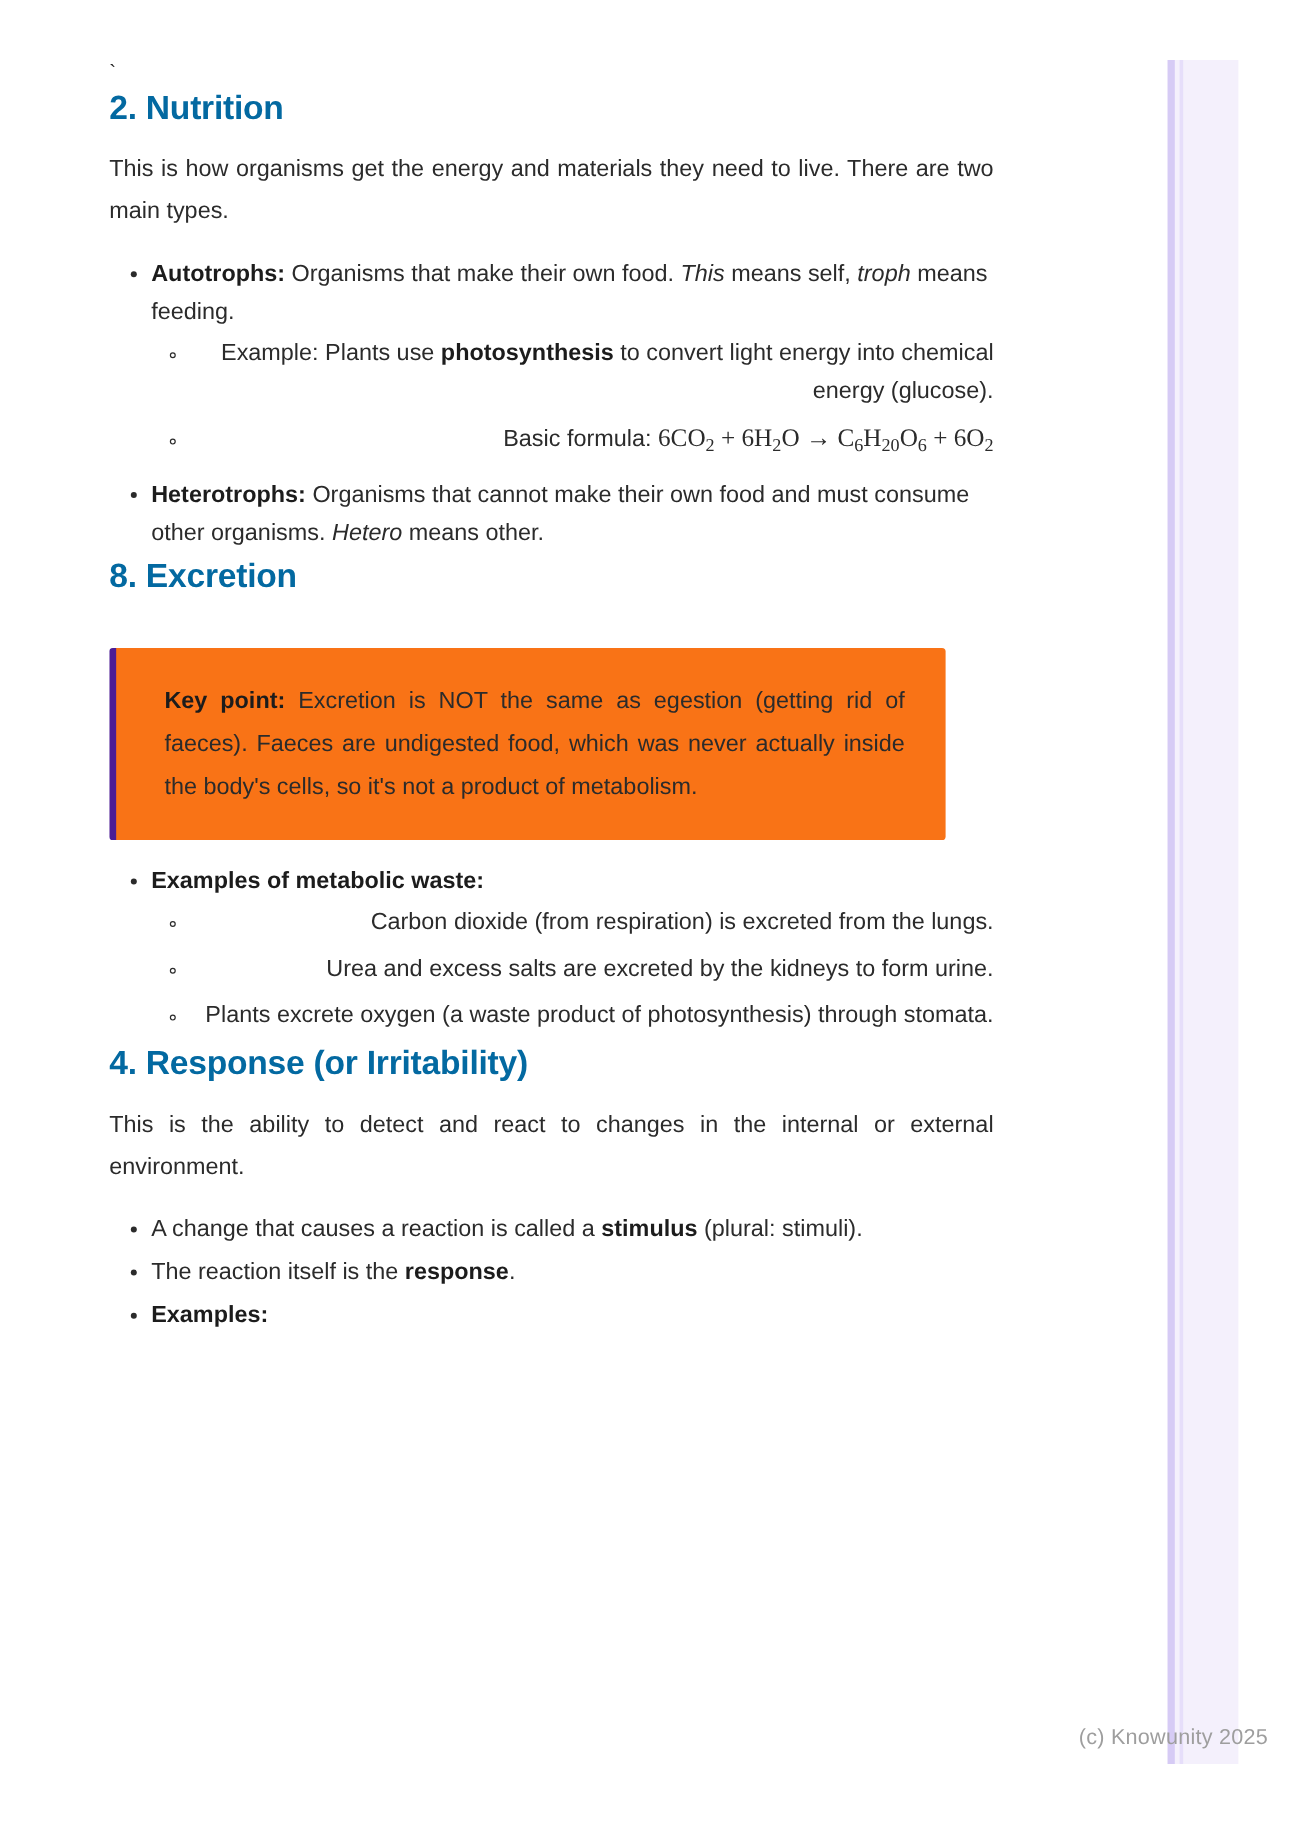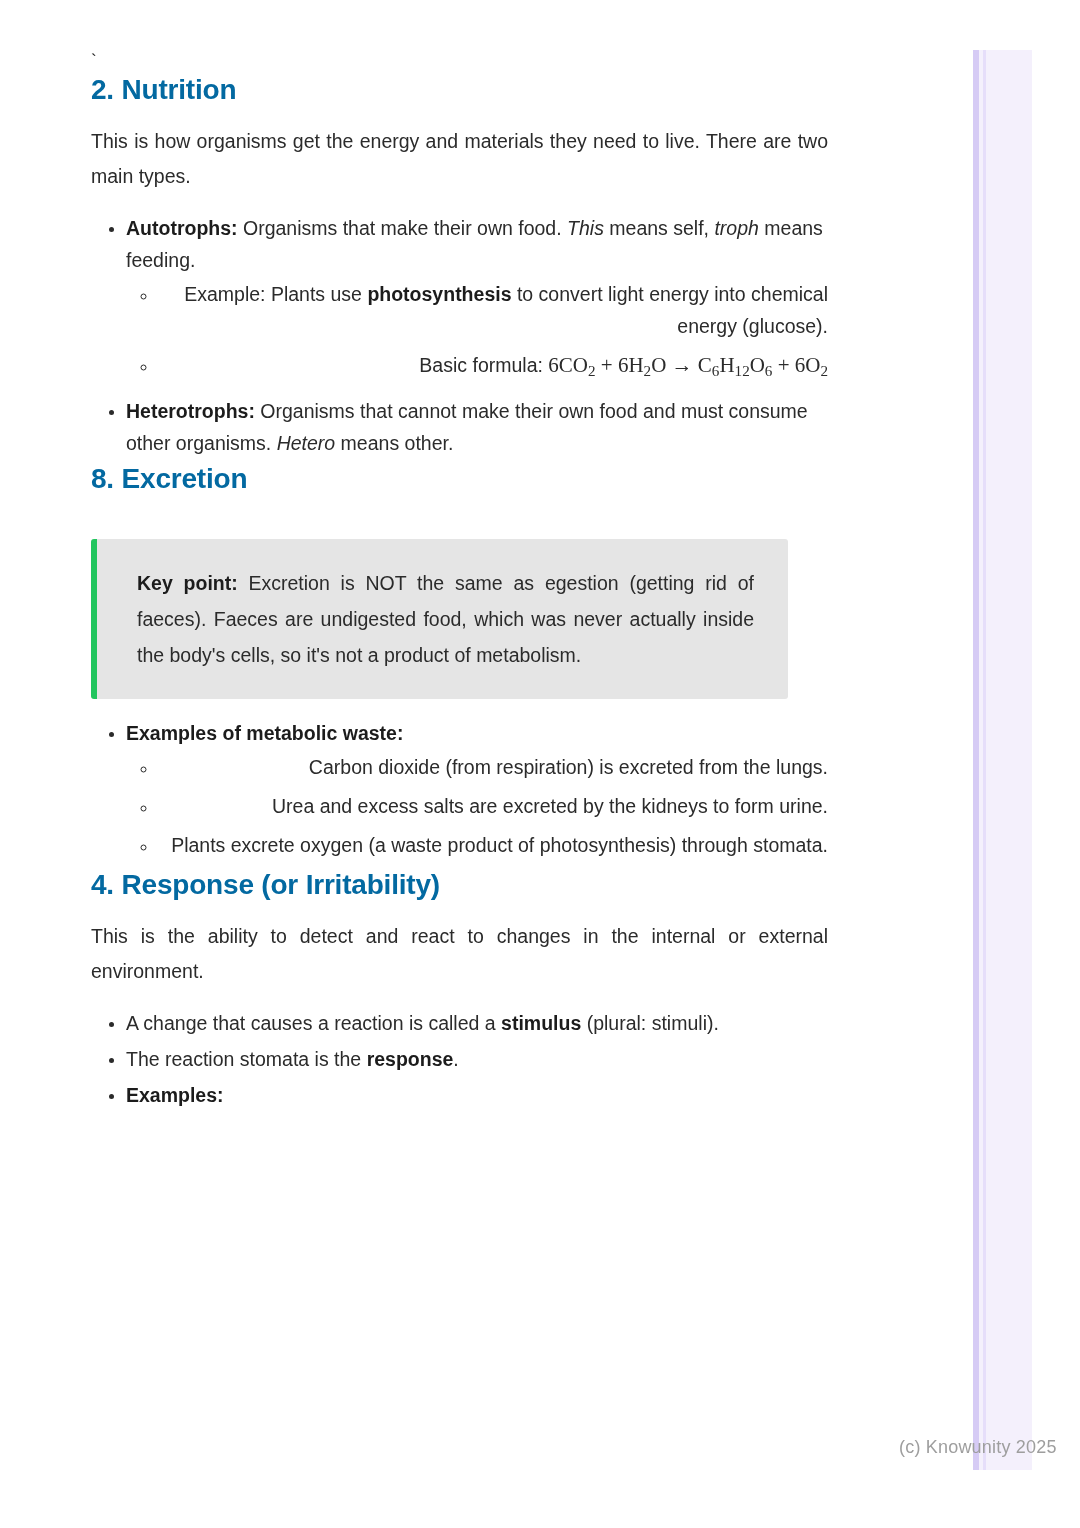--- a/index.html
+++ b/index.html
@@ -116,22 +116,22 @@
     font-family: "Liberation Serif", serif;
     font-size: 21px;
   }
   .formula sub {
     font-size: 0.72em;
     vertical-align: -0.28em;
   }
 
   .callout {
     margin-top: 44px;
-    background: #e5e5e5;
-    border-left: 6px solid #22c55e;
+    background: #f97316;
+    border-left: 6px solid #4c1d95;
     border-radius: 3px;
     padding: 26px 34px 26px 40px;
     width: 697px;
     box-sizing: border-box;
   }
   .callout p {
     margin: 0;
     font-size: 19.5px;
     line-height: 36px;
     color: #2b2b2b;
@@ -170,21 +170,21 @@
 
     <ul class="lvl1">
       <li>
         <b>Autotrophs:</b><span> Organisms that make their own food. </span><i>This</i><span> means self, </span><i>troph</i><span> means feeding.</span>
 
         <ul class="lvl2">
           <li>
             <span>Example: Plants use </span><b>photosynthesis</b><span> to convert light energy into chemical energy (glucose).</span>
           </li>
           <li>
-            <span>Basic formula: </span><span class="formula">6CO<sub>2</sub> + 6H<sub>2</sub>O → C<sub>6</sub>H<sub>12</sub>O<sub>6</sub> + 6O<sub>2</sub></span>
+            <span>Basic formula: </span><span class="formula">6CO<sub>2</sub> + 6H<sub>2</sub>O → C<sub>6</sub>H<sub>20</sub>O<sub>6</sub> + 6O<sub>2</sub></span>
           </li>
         </ul>
       </li>
 
       <li>
         <b>Heterotrophs:</b><span> Organisms that cannot make their own food and must consume other organisms. </span><i>Hetero</i><span> means other.</span>
 
       </li>
     </ul>
 
@@ -205,21 +205,21 @@
         </ul>
       </li>
     </ul>
 
     <h2 class="section-heading h-response">4. Response (or Irritability)</h2>
 
     <p class="body-text">This is the ability to detect and react to changes in the internal or external environment.</p>
 
     <ul class="lvl1">
       <li><span>A change that causes a reaction is called a </span><b>stimulus</b><span> (plural: stimuli).</span></li>
-      <li><span>The reaction stomata is the </span><b>response</b><span>.</span></li>
+      <li><span>The reaction itself is the </span><b>response</b><span>.</span></li>
       <li><b>Examples:</b></li>
     </ul>
 
   </div>
 
   <div class="watermark">(c) Knowunity 2025</div>
 
 </div>
 
 </body></html>

